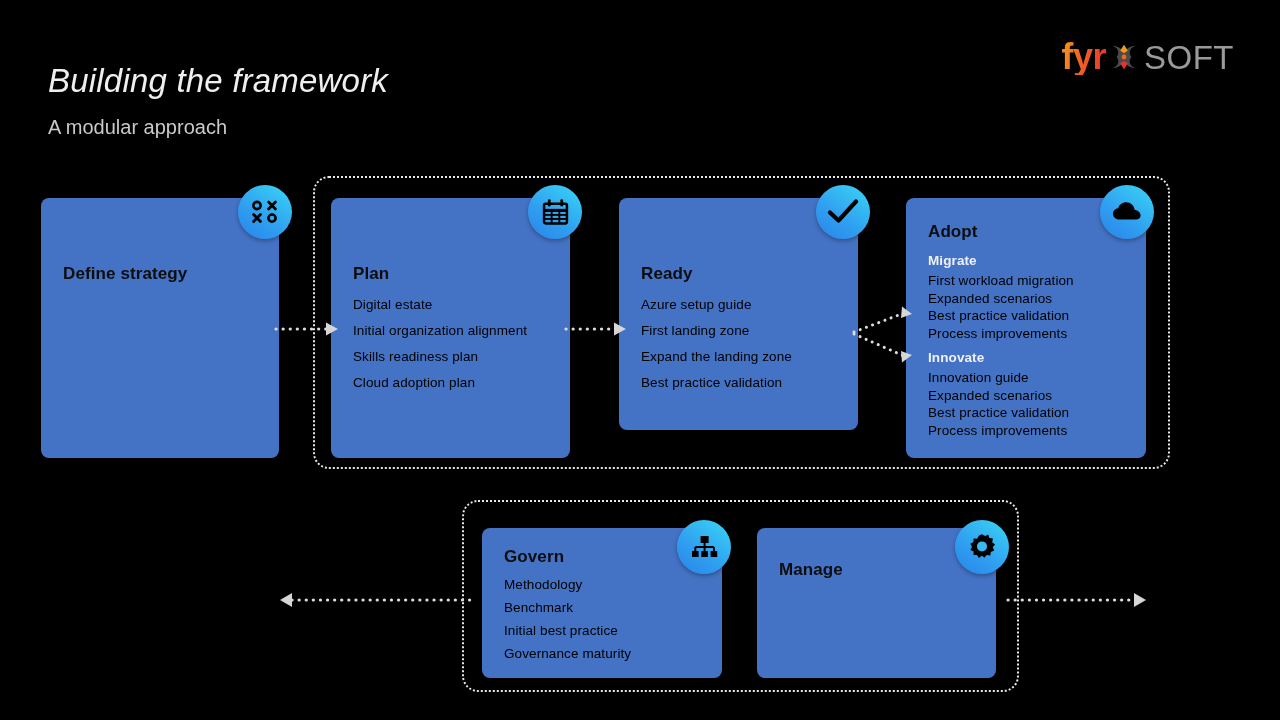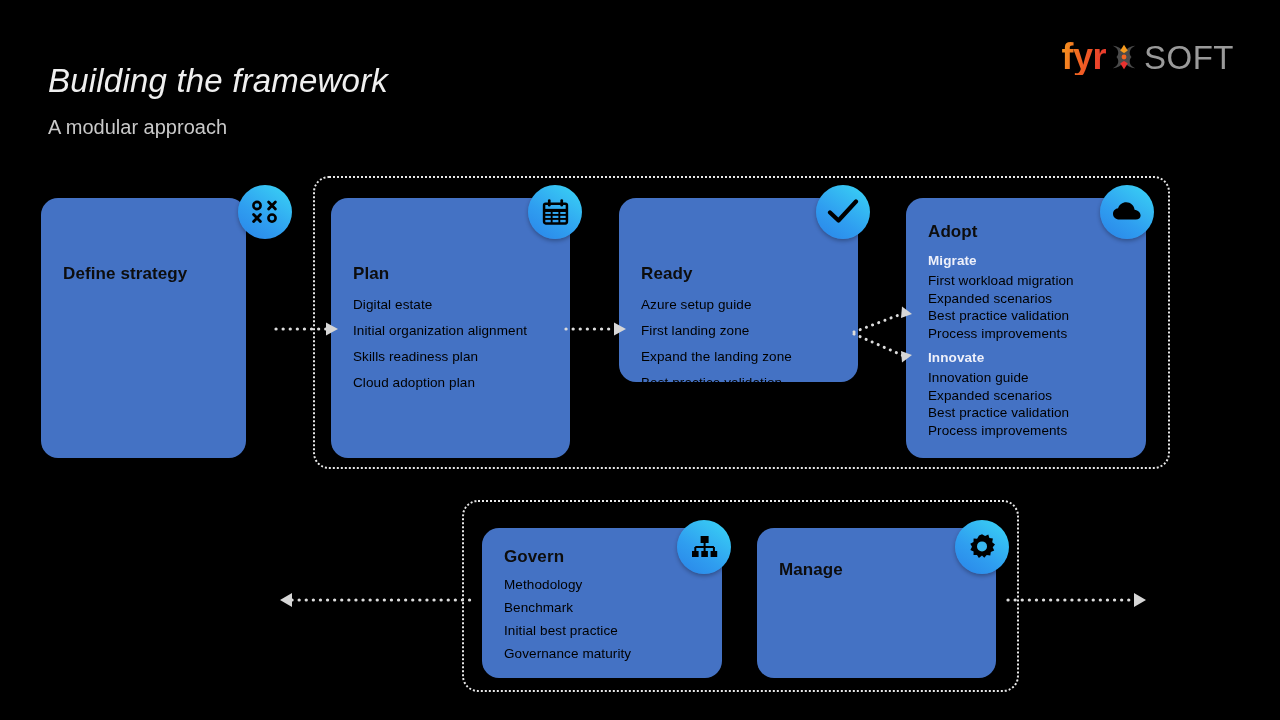--- a/index.html
+++ b/index.html
@@ -88,21 +88,21 @@
     border-radius: 16px;
     box-sizing: border-box;
   }
   #phase-container { left: 313px; top: 176px; width: 857px; height: 293px; }
   #ops-container  { left: 462px; top: 500px; width: 557px; height: 192px; }
 
   
   .card {
     position: absolute;
     background: #4472C4;
-    border-radius: 17px;
+    border-radius: 8px;
     box-sizing: border-box;
     box-shadow: 0 2px 5px rgba(0,0,0,0.35);
   }
   .card-title {
     position: absolute;
     left: 22px;
     font-size: 17px;
     font-weight: 700;
     color: #0d0d0d;
     white-space: nowrap;
@@ -125,29 +125,29 @@
   .tight li  { line-height: 17.5px; }
   .sub-head {
     font-size: 13.5px;
     font-weight: 700;
     color: #eef0fa !important;
     line-height: 22px !important;
   }
   .sub-head.gap { margin-top: 5px; }
 
   
-  #card-define   { left: 41px;  top: 198px; width: 205px; height: 260px; }
+  #card-define   { left: 41px;  top: 198px; width: 238px; height: 260px; }
   #card-define  .card-title { top: 66px; }
   #card-define  .card-items { top: 94px; }
 
   #card-plan     { left: 331px; top: 198px; width: 239px; height: 260px; }
   #card-plan    .card-title { top: 66px; }
   #card-plan    .card-items { top: 94px; }
 
-  #card-ready    { left: 619px; top: 198px; width: 239px; height: 184px; }
+  #card-ready    { left: 619px; top: 198px; width: 239px; height: 232px; }
   #card-ready   .card-title { top: 66px; }
   #card-ready   .card-items { top: 94px; }
 
   #card-adopt    { left: 906px; top: 198px; width: 240px; height: 260px; }
   #card-adopt   .card-title { top: 24px; }
   #card-adopt   .card-items { top: 52px; }
 
   #card-govern   { left: 482px; top: 528px; width: 240px; height: 150px; }
   #card-govern  .card-title { top: 19px; }
   #card-govern  .card-items { top: 45px; }

